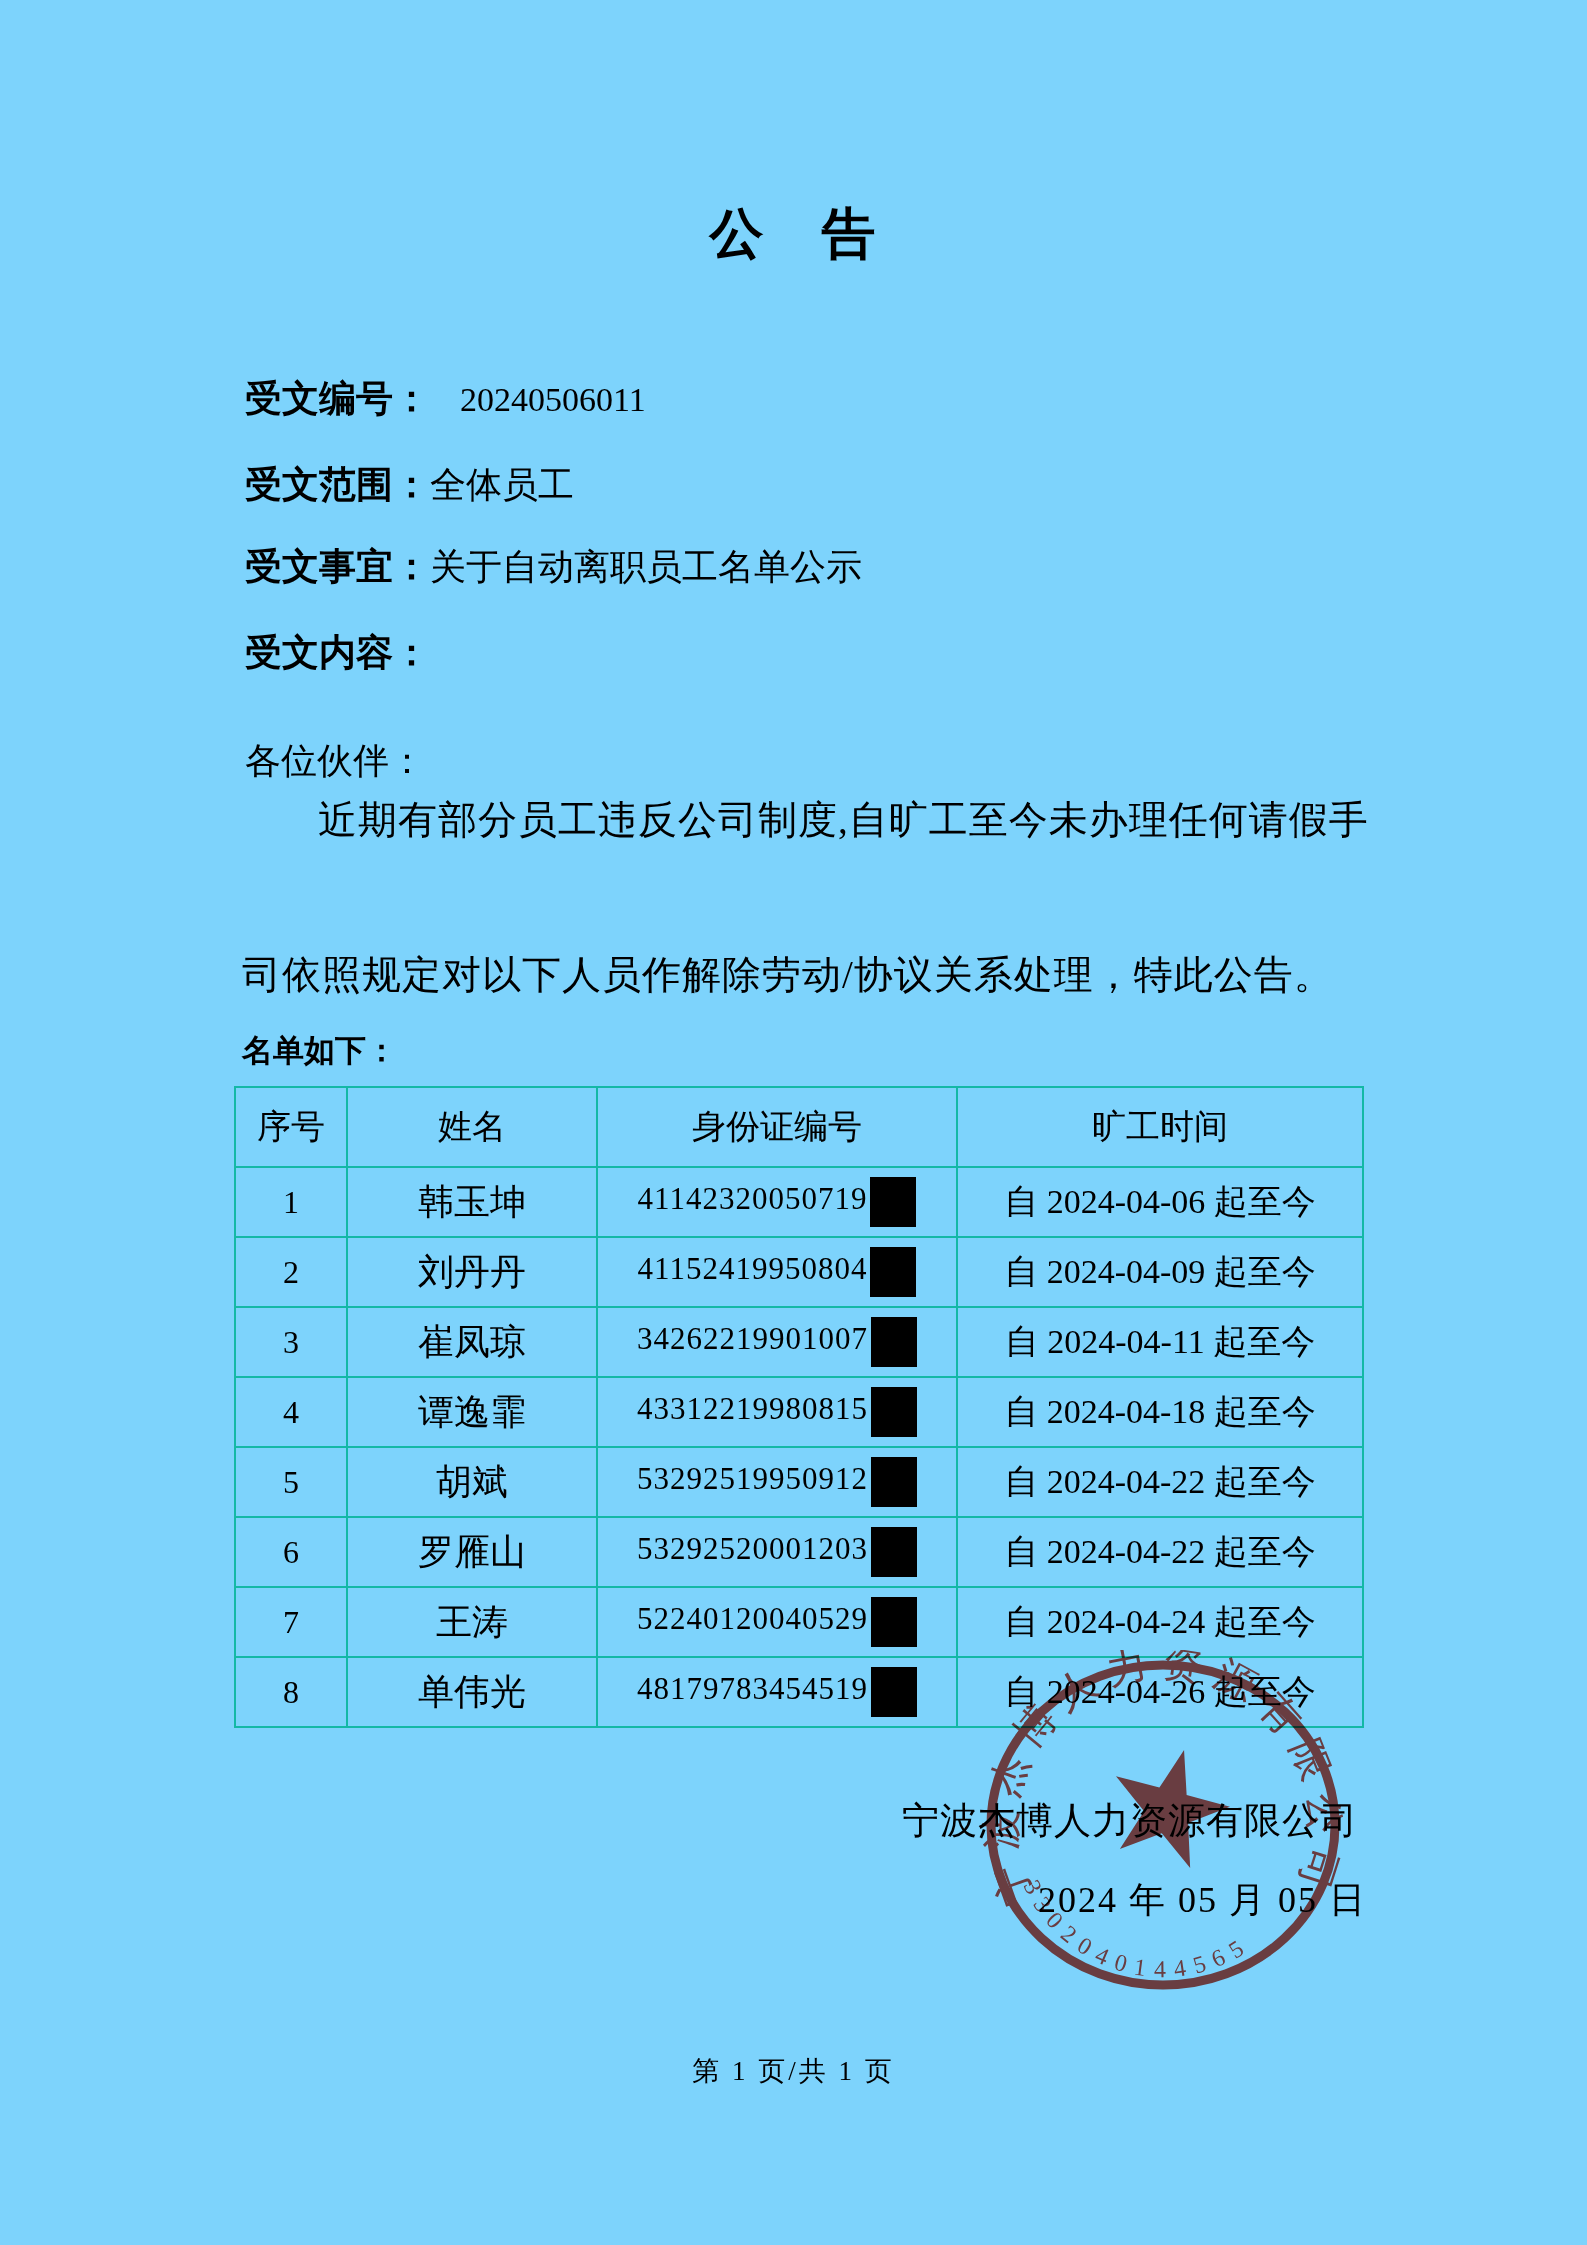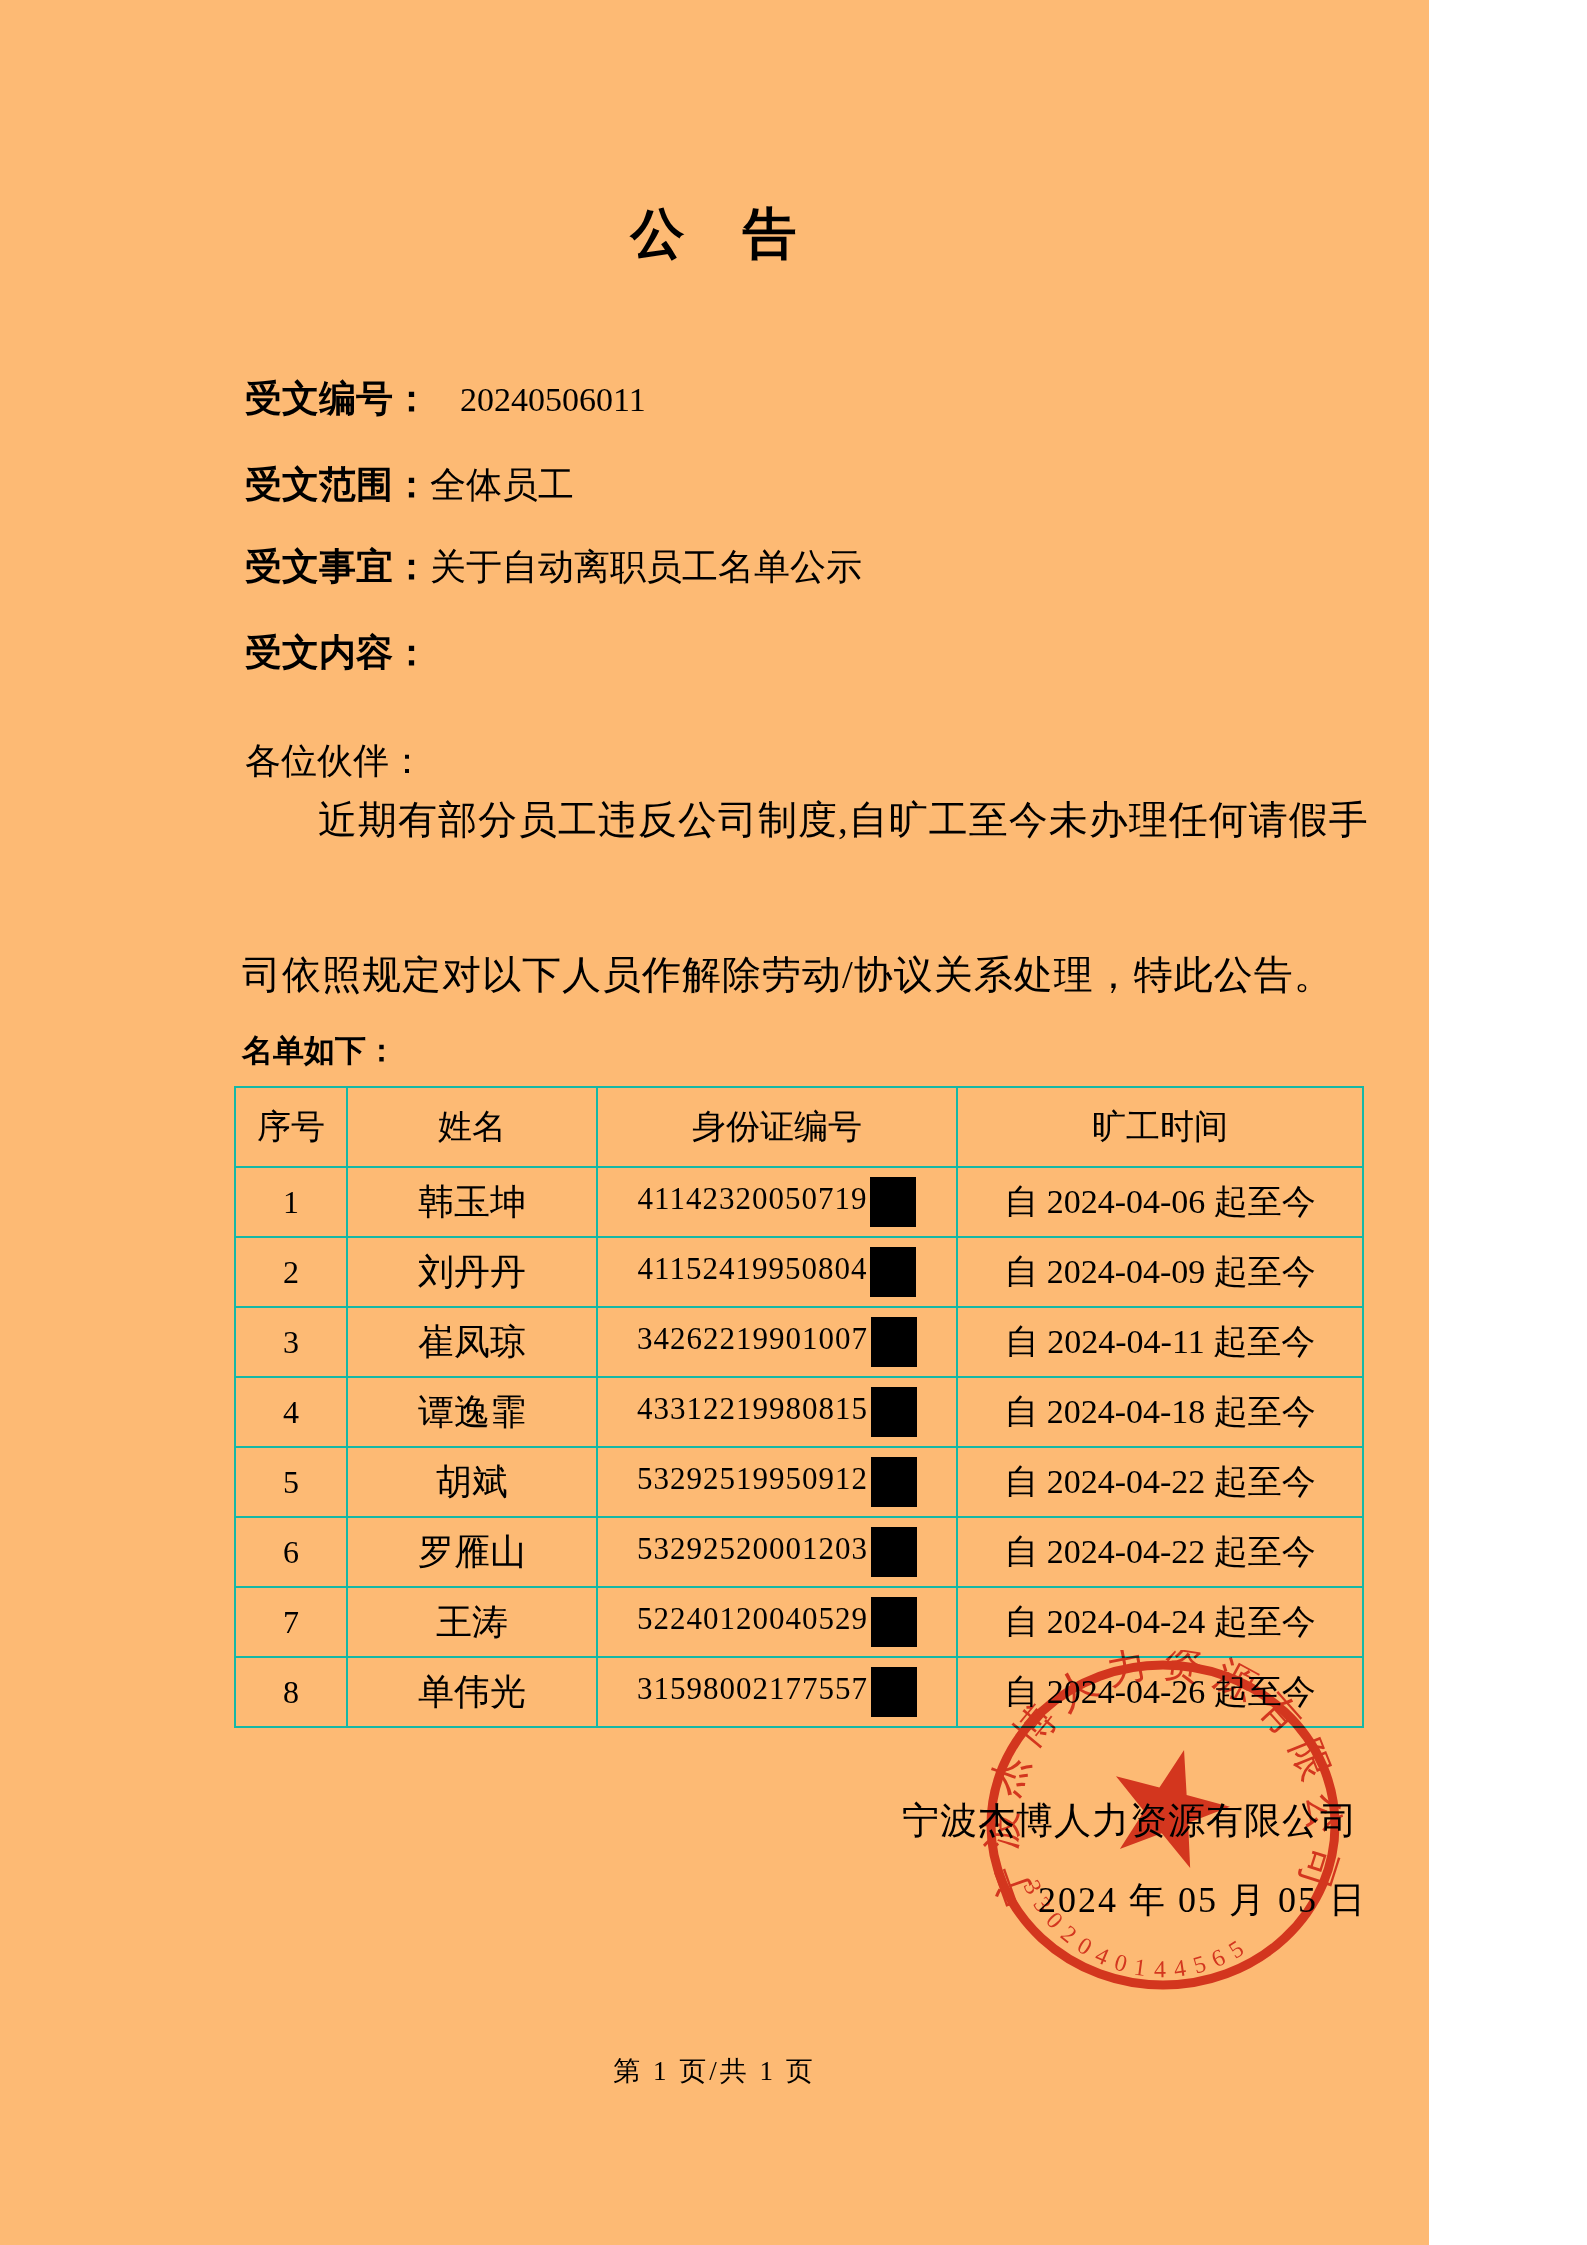--- a/index.html
+++ b/index.html
@@ -1,19 +1,19 @@
 <!DOCTYPE html>
 <html><head>
 <meta charset="utf-8">
 <style>
   html,body{margin:0;padding:0;background:#ffffff;}
   .page{
     position:relative;
-    width:1429px;height:2245px;
-    background:#fdba74;
+    width:1587px;height:2245px;
+    background:#7dd3fc;
     font-family:"Liberation Serif","DejaVu Serif",serif;
     color:#000;
     overflow:hidden;
   }
   .abs{position:absolute;white-space:nowrap;}
   .doc-title{
     left:0;right:0;top:198px;
     text-align:center;
     font-size:54px;font-weight:bold;
     letter-spacing:2px;
@@ -152,21 +152,21 @@
         </tr>
         <tr>
           <td class="c-no">7</td>
           <td class="c-name">王涛</td>
           <td class="c-id"><span>52240120040529</span><span class="redact"></span></td>
           <td class="c-date">自 2024-04-24 起至今</td>
         </tr>
         <tr>
           <td class="c-no">8</td>
           <td class="c-name">单伟光</td>
-          <td class="c-id"><span>31598002177557</span><span class="redact"></span></td>
+          <td class="c-id"><span>48179783454519</span><span class="redact"></span></td>
           <td class="c-date">自 2024-04-26 起至今</td>
         </tr>
       </tbody>
   </table>
 
   <div class="abs sig-company">宁波杰博人力资源有限公司</div>
   <div class="abs sig-date">2024 年 05 月 05 日</div>
 
   <div class="abs page-footer">第 1 页/共 1 页</div>
 

